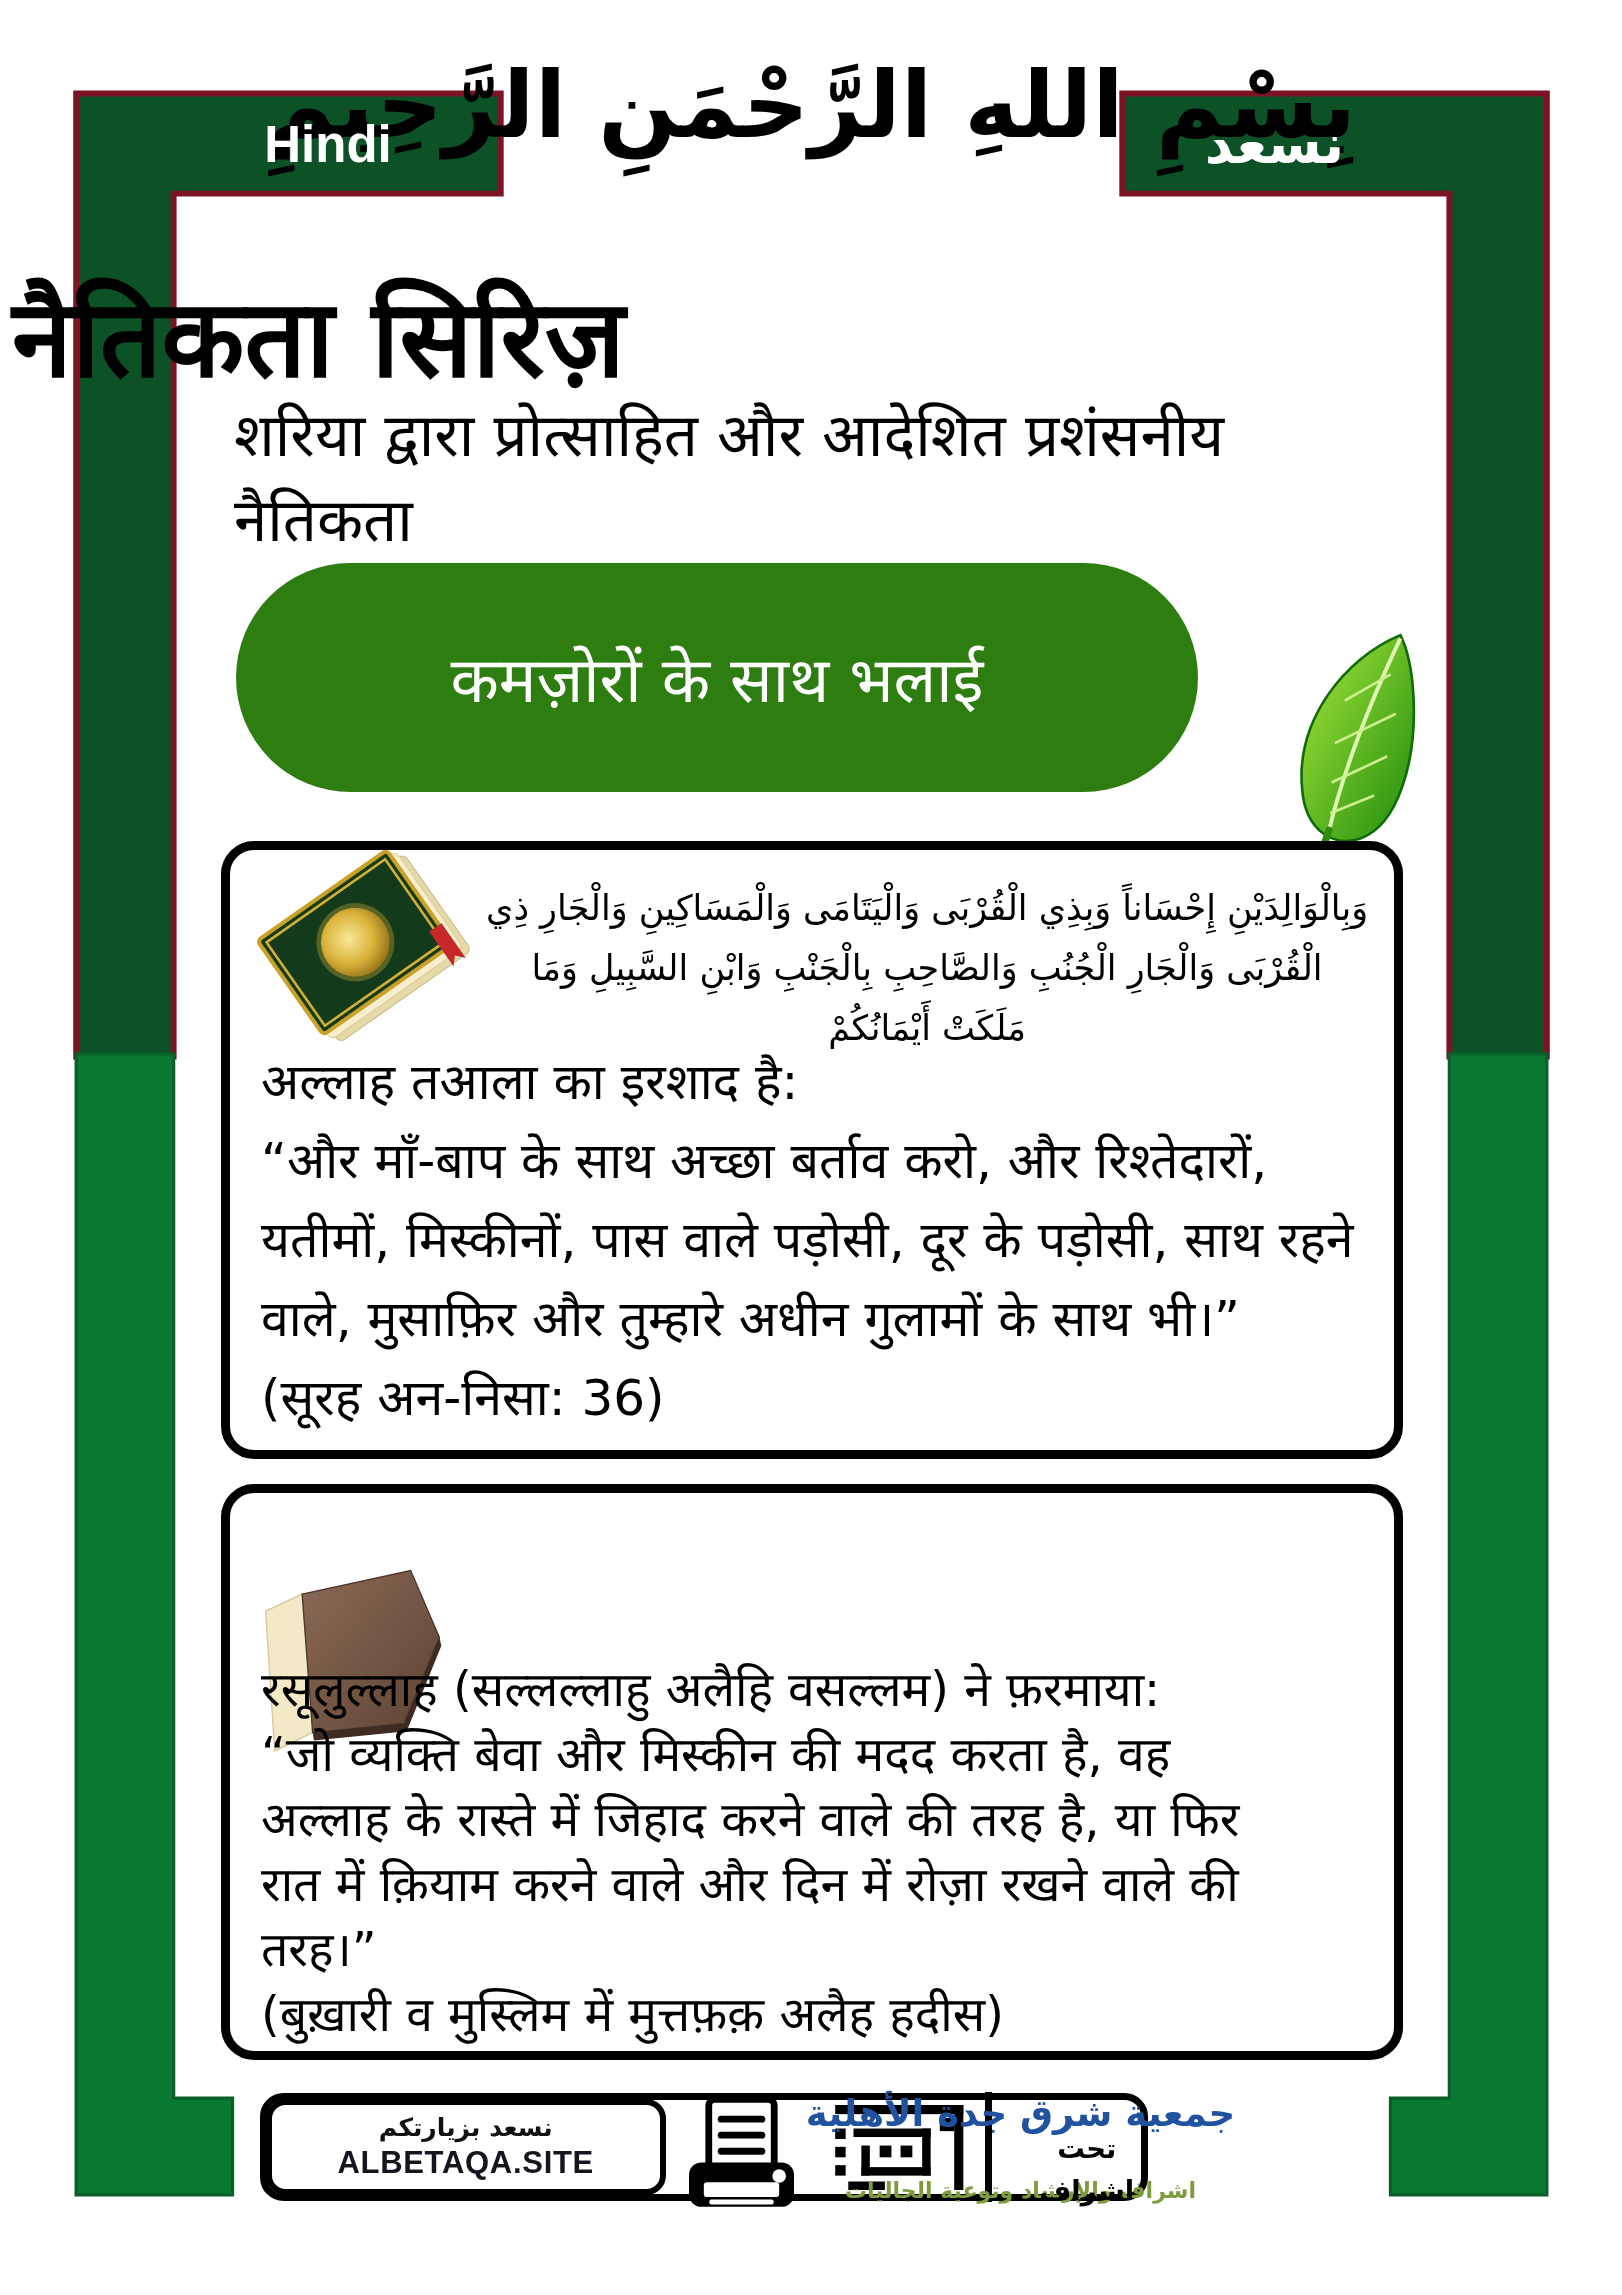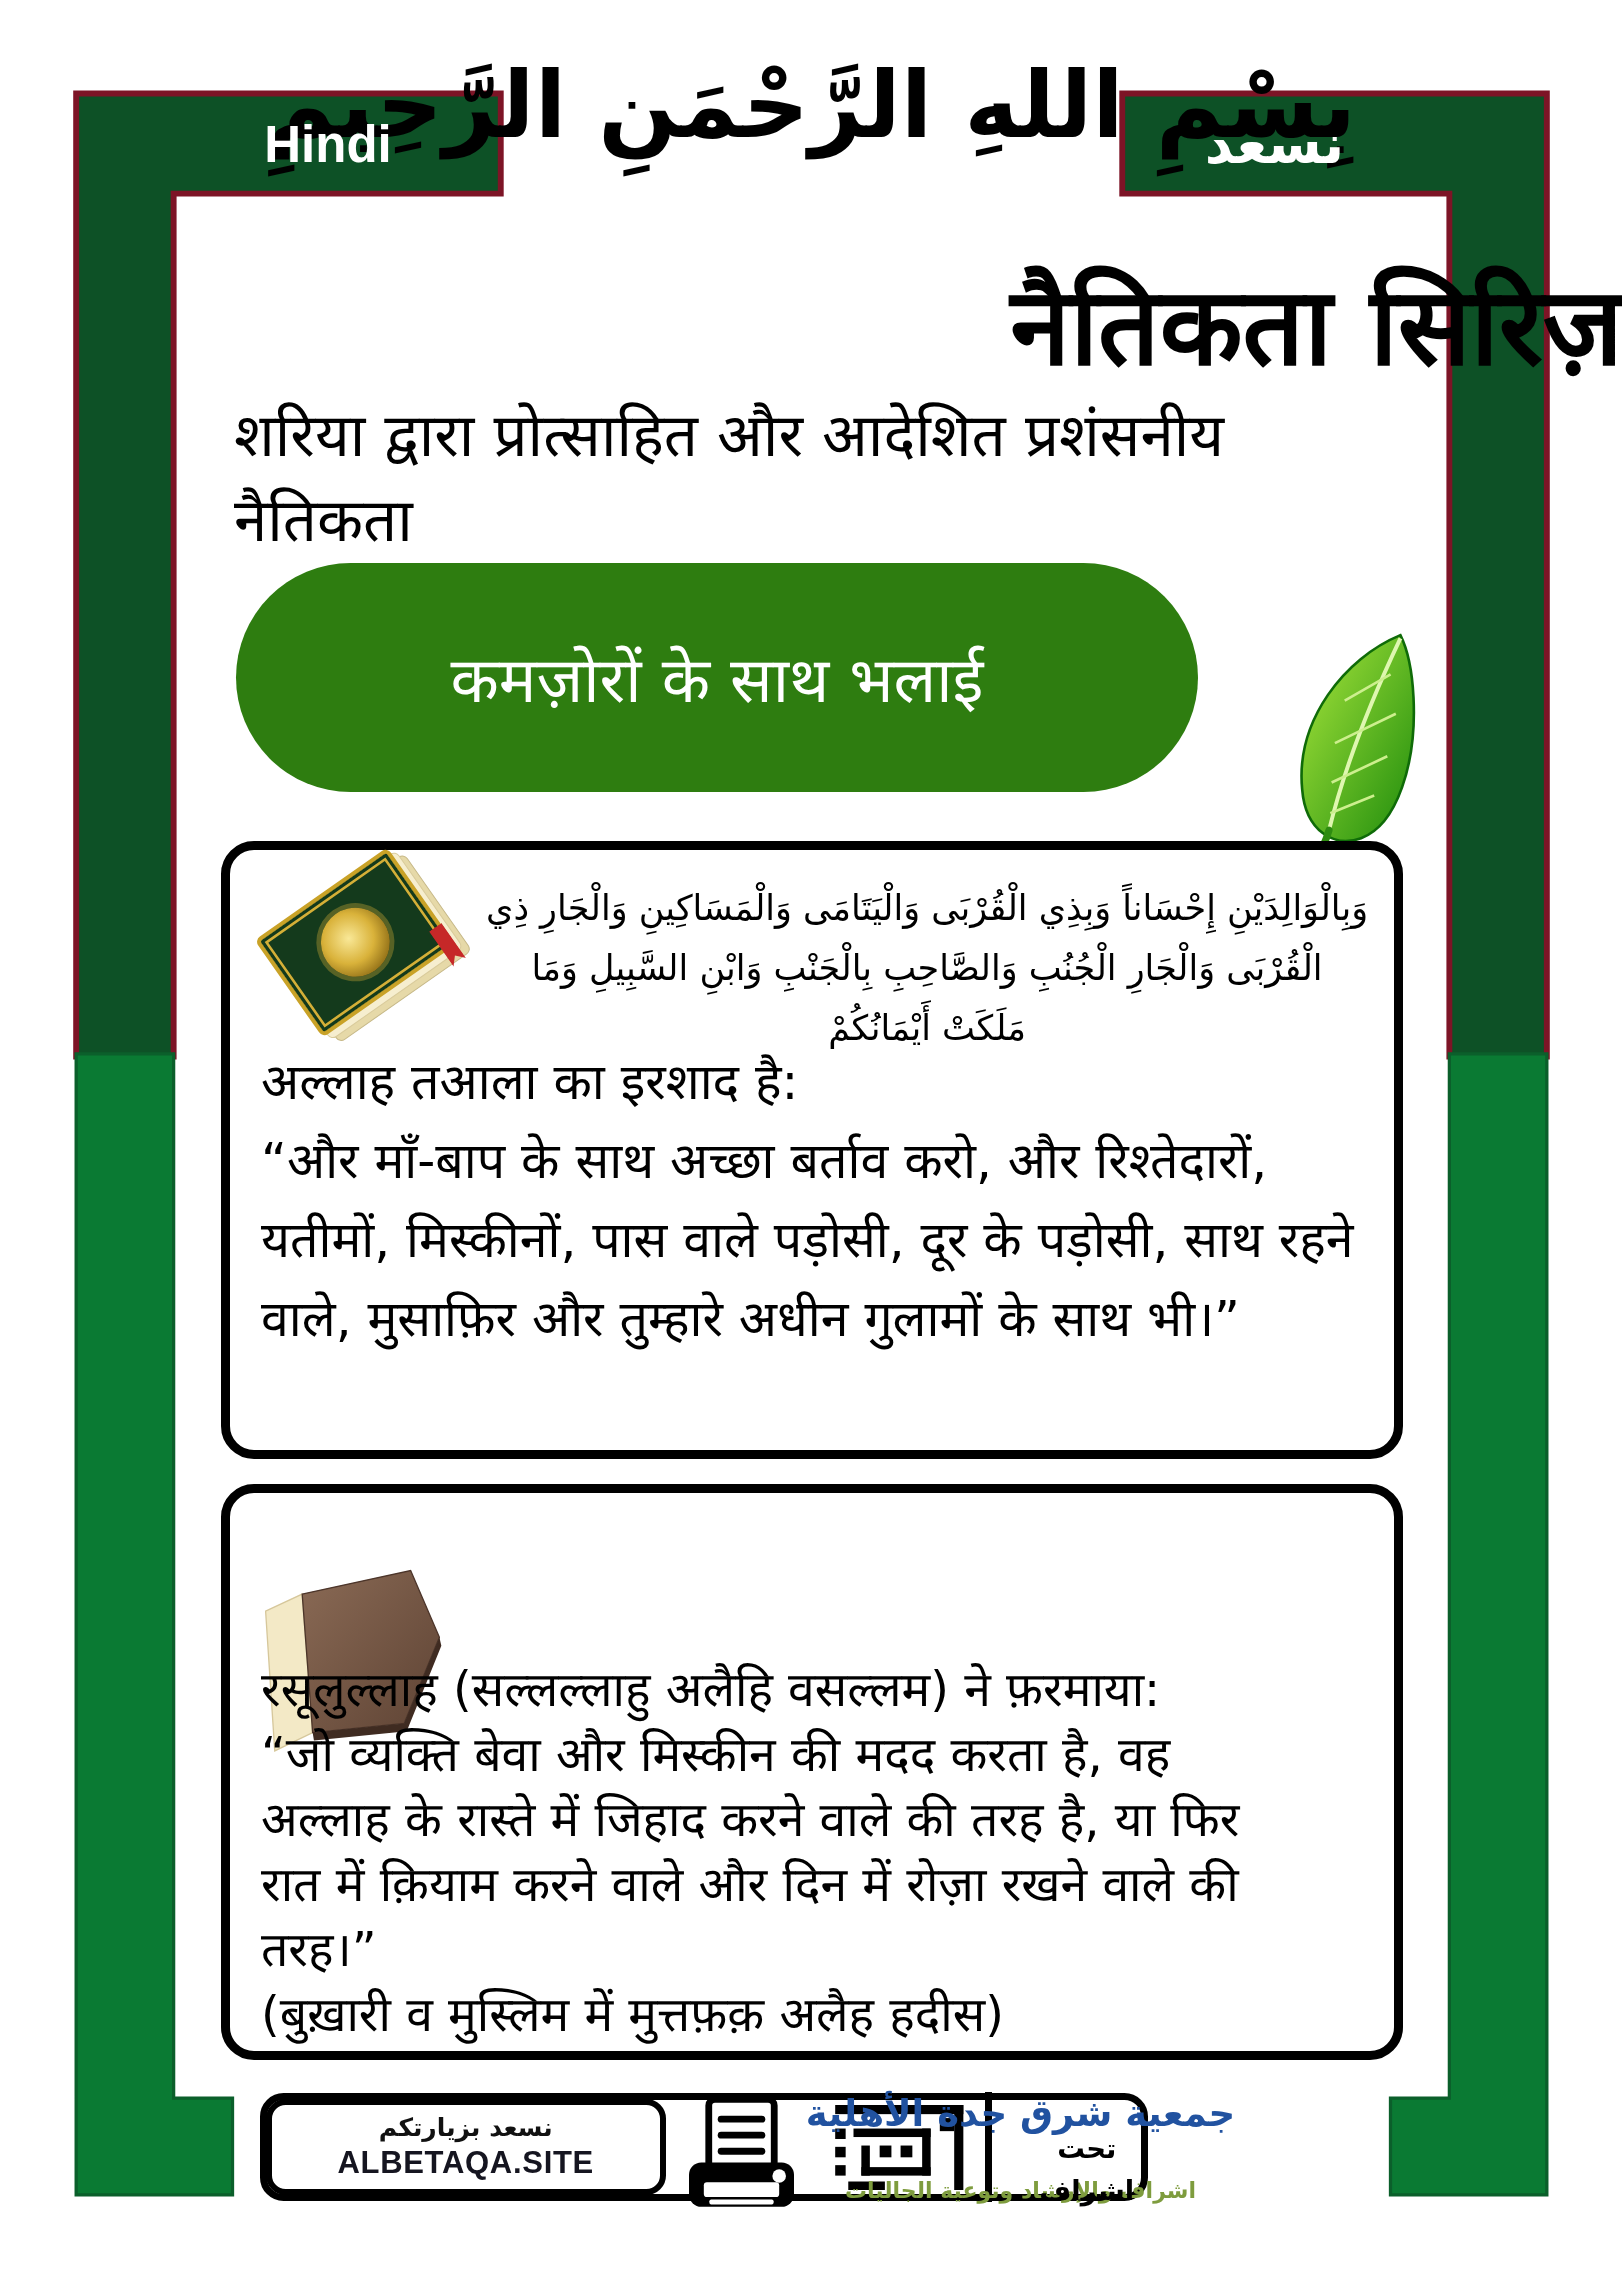--- a/index.html
+++ b/index.html
@@ -12,21 +12,21 @@
 
   .lang-label{position:absolute;display:flex;align-items:center;color:#ffffff;box-sizing:border-box;}
   .lang-label.left{left:76px;top:94px;width:425px;height:100px;justify-content:center;
         padding-left:79px;font:600 51px "Liberation Sans",sans-serif;}
   .lang-label.right{left:1127px;top:96px;width:419px;height:96px;justify-content:center;
         padding-right:124px;font:700 55px "DejaVu Sans",sans-serif;direction:rtl;}
 
   
   .bismillah{position:absolute;left:0;right:0;top:52px;text-align:center;direction:rtl;
         font:700 92px "DejaVu Sans",sans-serif;color:#000;}
-  .title{position:absolute;left:0;right:0;top:249px;margin:0;text-align:right;
+  .title{position:absolute;left:0;right:0;top:249px;margin:12px;text-align:left;
         font:700 108px "DejaVu Sans",sans-serif;color:#000;}
   .subtitle{position:absolute;left:234px;top:393px;width:1099px;
         font:400 60px "DejaVu Sans",sans-serif;line-height:1.42;color:#000;}
   .topic-pill{position:absolute;left:236px;top:563px;width:962px;height:229px;border-radius:115px;
         background:#2E7D10;display:flex;align-items:center;justify-content:center;}
   .topic-pill span{font:400 63px "DejaVu Sans",sans-serif;color:#ffffff;}
   .leaf{position:absolute;left:1266px;top:622px;}
 
   
   .card{position:absolute;left:221px;width:1182px;background:#ffffff;border:9.2px solid #000;
@@ -133,20 +133,21 @@
     <div class="arabic-verse">
       <div>وَبِالْوَالِدَيْنِ إِحْسَاناً وَبِذِي الْقُرْبَى وَالْيَتَامَى وَالْمَسَاكِينِ وَالْجَارِ ذِي</div>
       <div>الْقُرْبَى وَالْجَارِ الْجُنُبِ وَالصَّاحِبِ بِالْجَنْبِ وَابْنِ السَّبِيلِ وَمَا</div>
       <div>مَلَكَتْ أَيْمَانُكُمْ</div>
     </div>
     <div class="card-text">
       <div>अल्लाह तआला का इरशाद है:</div>
       <div>“और माँ-बाप के साथ अच्छा बर्ताव करो, और रिश्तेदारों,</div>
       <div>यतीमों, मिस्कीनों, पास वाले पड़ोसी, दूर के पड़ोसी, साथ रहने</div>
       <div>वाले, मुसाफ़िर और तुम्हारे अधीन गुलामों के साथ भी।”</div>
+      <div>(सूरह अन-निसा: 36)</div>
     </div>
   </section>
 
   <section class="card hadith-card">
     <svg class="hadith-book" width="196" height="216" viewBox="0 0 300 330">
       <defs>
         <linearGradient id="bookg" x1="0" y1="0" x2="1" y2="1">
           <stop offset="0" stop-color="#8A6A55"></stop>
           <stop offset="1" stop-color="#5E4334"></stop>
         </linearGradient>

